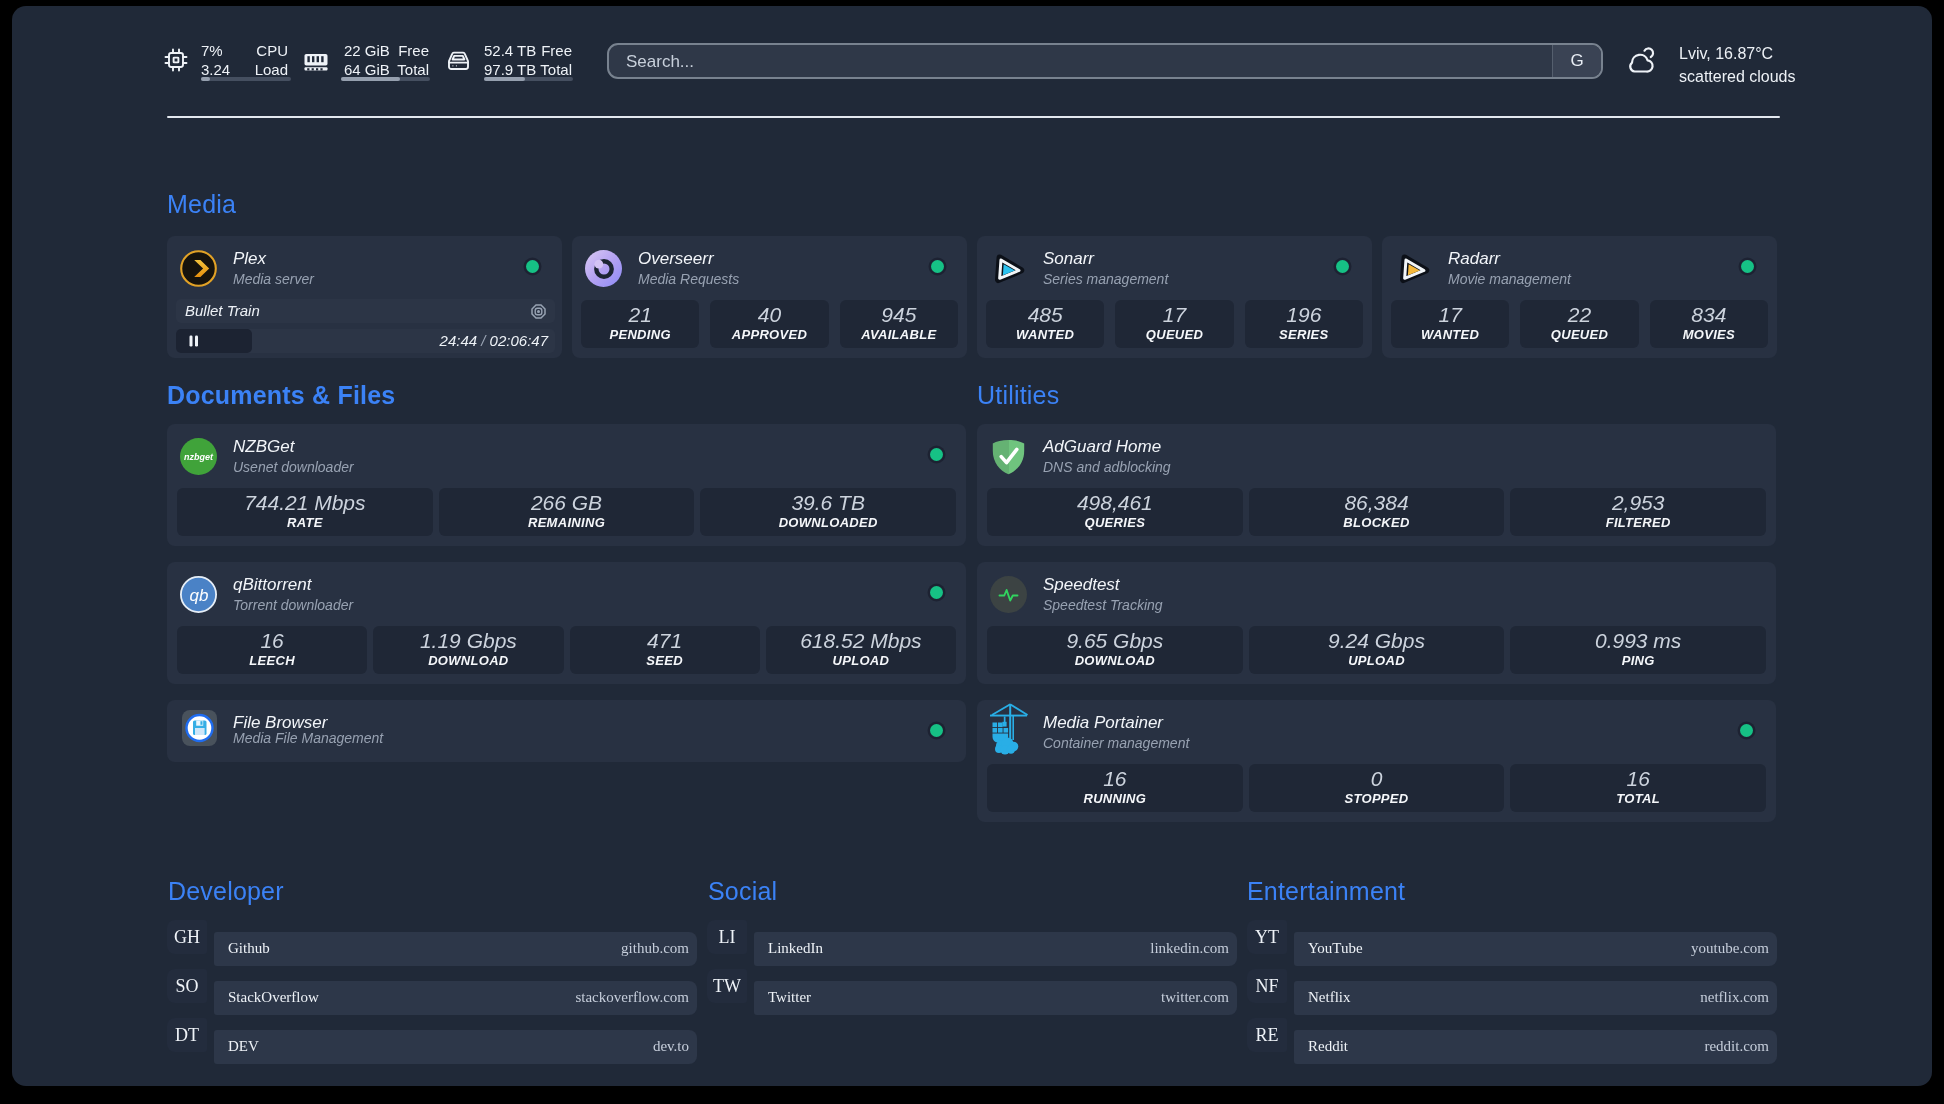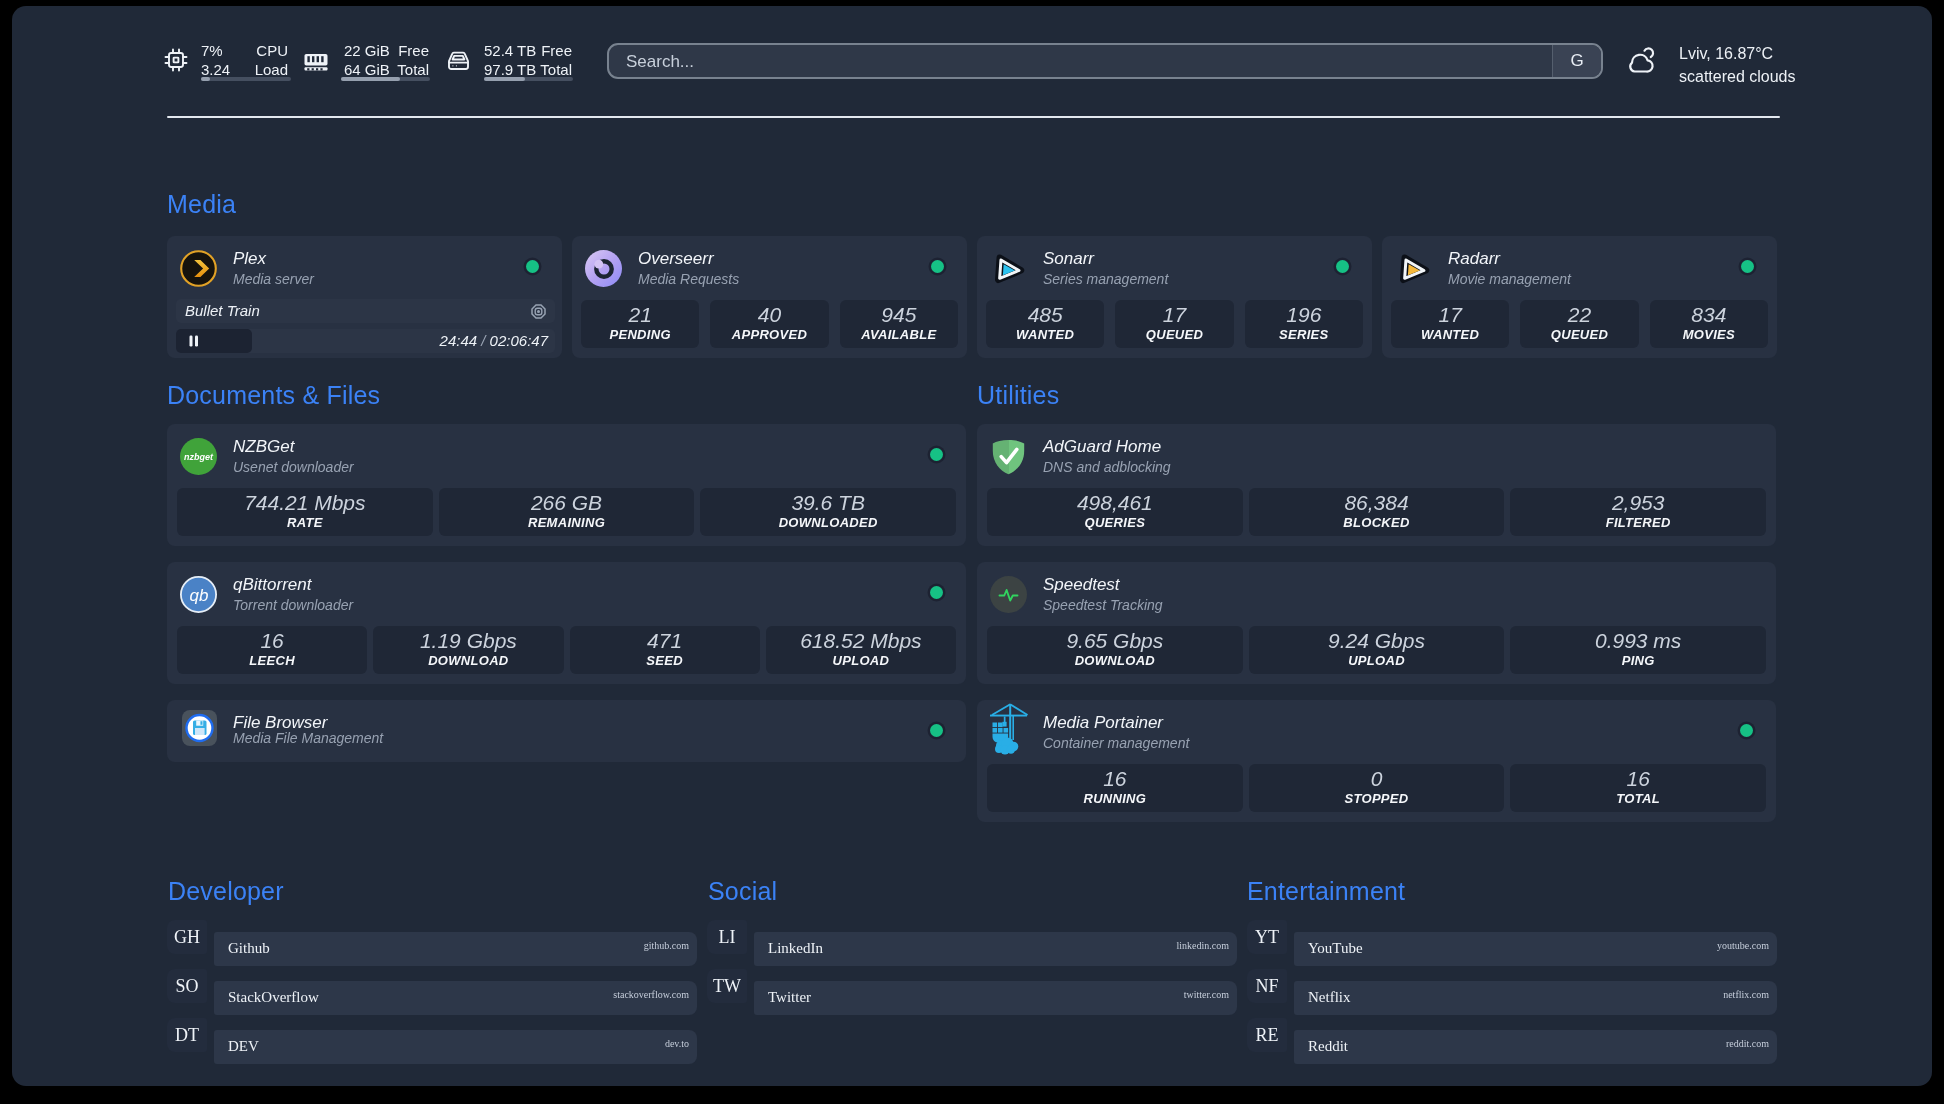--- a/index.html
+++ b/index.html
@@ -38,21 +38,21 @@
 .lbl { font-size:13px; font-weight:bold; color:#f5f7fa; line-height:17px; letter-spacing:0.3px; }
 
 .mrow { position:absolute; left:9px; right:7px; height:24px; background:#2c3546; border-radius:5px; }
 
 .bk { position:absolute; height:34px;font-family:Liberation Serif, serif; }
 .bka { position:absolute; left:0; top:0; width:40px; height:34px; background:#232c3d;
   border-radius:8px 3px 3px 8px; color:#eef2f7; font-size:18px; text-align:center; line-height:34px; }
 .bkn { position:absolute; left:47px; right:0; top:12px; height:34px; background:#2d3749;
   border-radius:3px 8px 8px 3px; }
 .bkn .nm { position:absolute; left:14px; top:8px; font-size:15px; color:#eef2f7; }
-.bkn .dm { position:absolute; right:8px; top:8px; font-size:10px; color:#c6cedb; }
+.bkn .dm { position:absolute; right:8px; top:8px; font-size:15px; color:#c6cedb; }
 </style>
 </head>
 <body>
 <div id="panel"></div>
 <div id="divider"></div>
 
 <div class="abs" style="left:164px; top:48px; width:24px; height:24px;">
 <svg width="24" height="24" viewBox="0 0 24 24" fill="none" stroke="#eef2f7" stroke-width="1.9" stroke-linecap="round">
 <rect x="5" y="5" width="14" height="14" rx="2.2"></rect>
 <rect x="9.6" y="9.6" width="4.8" height="4.8" rx="0.5"></rect>
@@ -106,21 +106,21 @@
   </div>
 
 <div id="wx">
 <svg width="30" height="32" viewBox="0 0 30 32" fill="none" stroke="#eef2f7" stroke-width="2.2" stroke-linecap="round" stroke-linejoin="round">
 <path d="M17.5 7.7 A4.6 4.6 0 1 1 23.8 14"></path>
 <path d="M7.6 28.5 h11.7 a5.6 5.6 0 0 0 1.3 -11.2 a8 8 0 0 0 -15.6 2.3 a5.1 5.1 0 0 0 2.6 8.9 z"></path>
 </svg></div>
 <div id="wxt">Lviv, 16.87°C<br>scattered clouds</div>
 
 <div class="h1" style="left:167px; top:190px;">Media</div>
-<div class="h1" style="left:167px; top:381px;">Documents &amp; Files</div>
+<div class="h1" style="left:167px; top:381px;font-weight:bold;">Documents &amp; Files</div>
 <div class="h1" style="left:977px; top:381px;">Utilities</div>
 <div class="h1" style="left:168px; top:877px;">Developer</div>
 <div class="h1" style="left:708px; top:877px;">Social</div>
 <div class="h1" style="left:1247px; top:877px;">Entertainment</div>
 
 <div class="card" style="left:167px; top:236px; width:395px; height:122px;">
   <div class="cicon"><svg width="37" height="37" viewBox="0 0 37 37">
     <defs>
           <linearGradient id="plxg" x1="0" y1="0" x2="0" y2="1">
       <stop offset="0" stop-color="#f3c33c"></stop>

